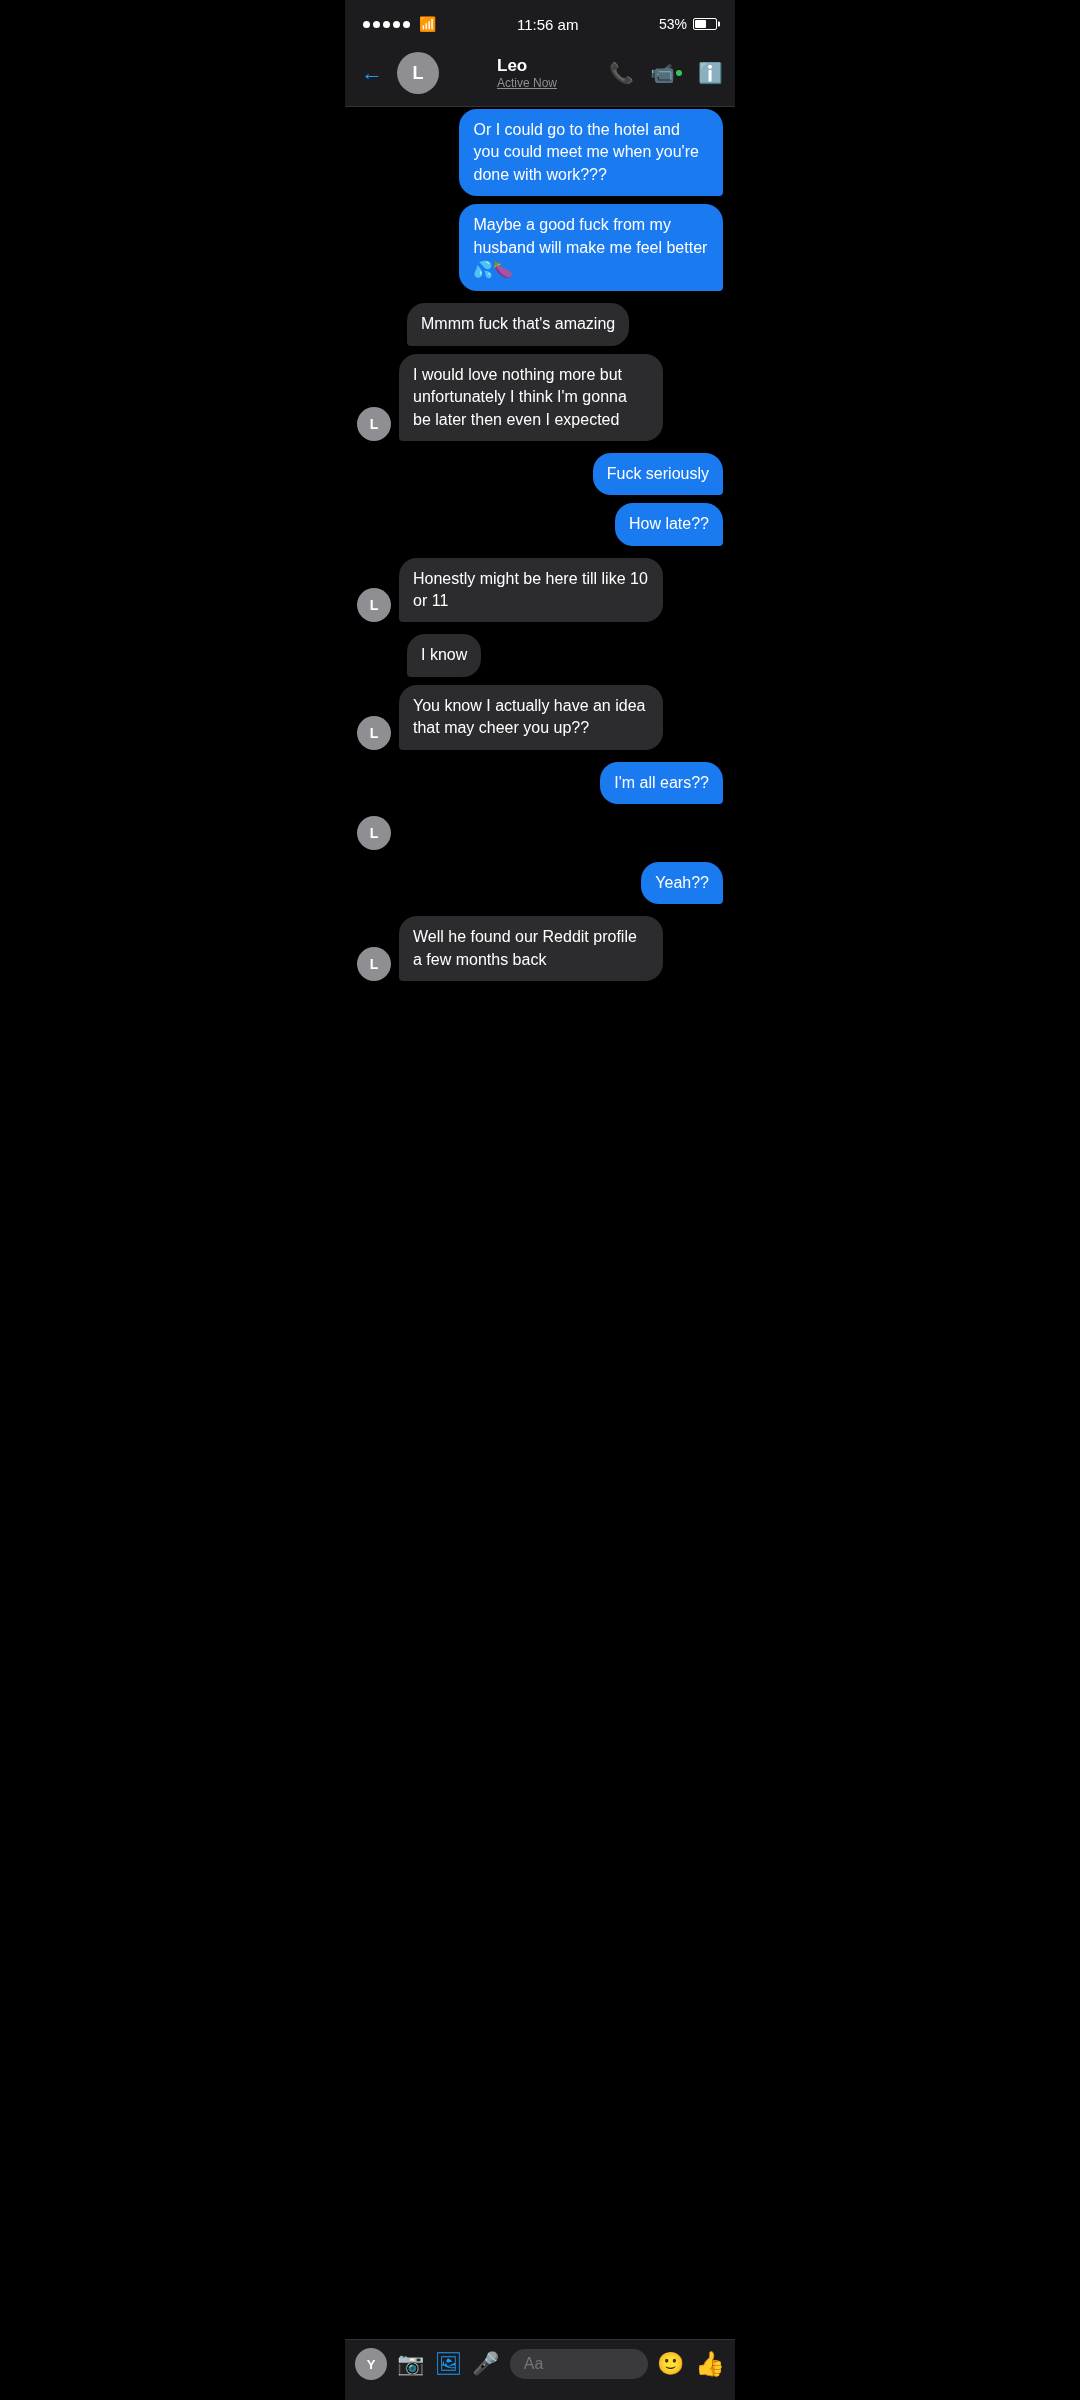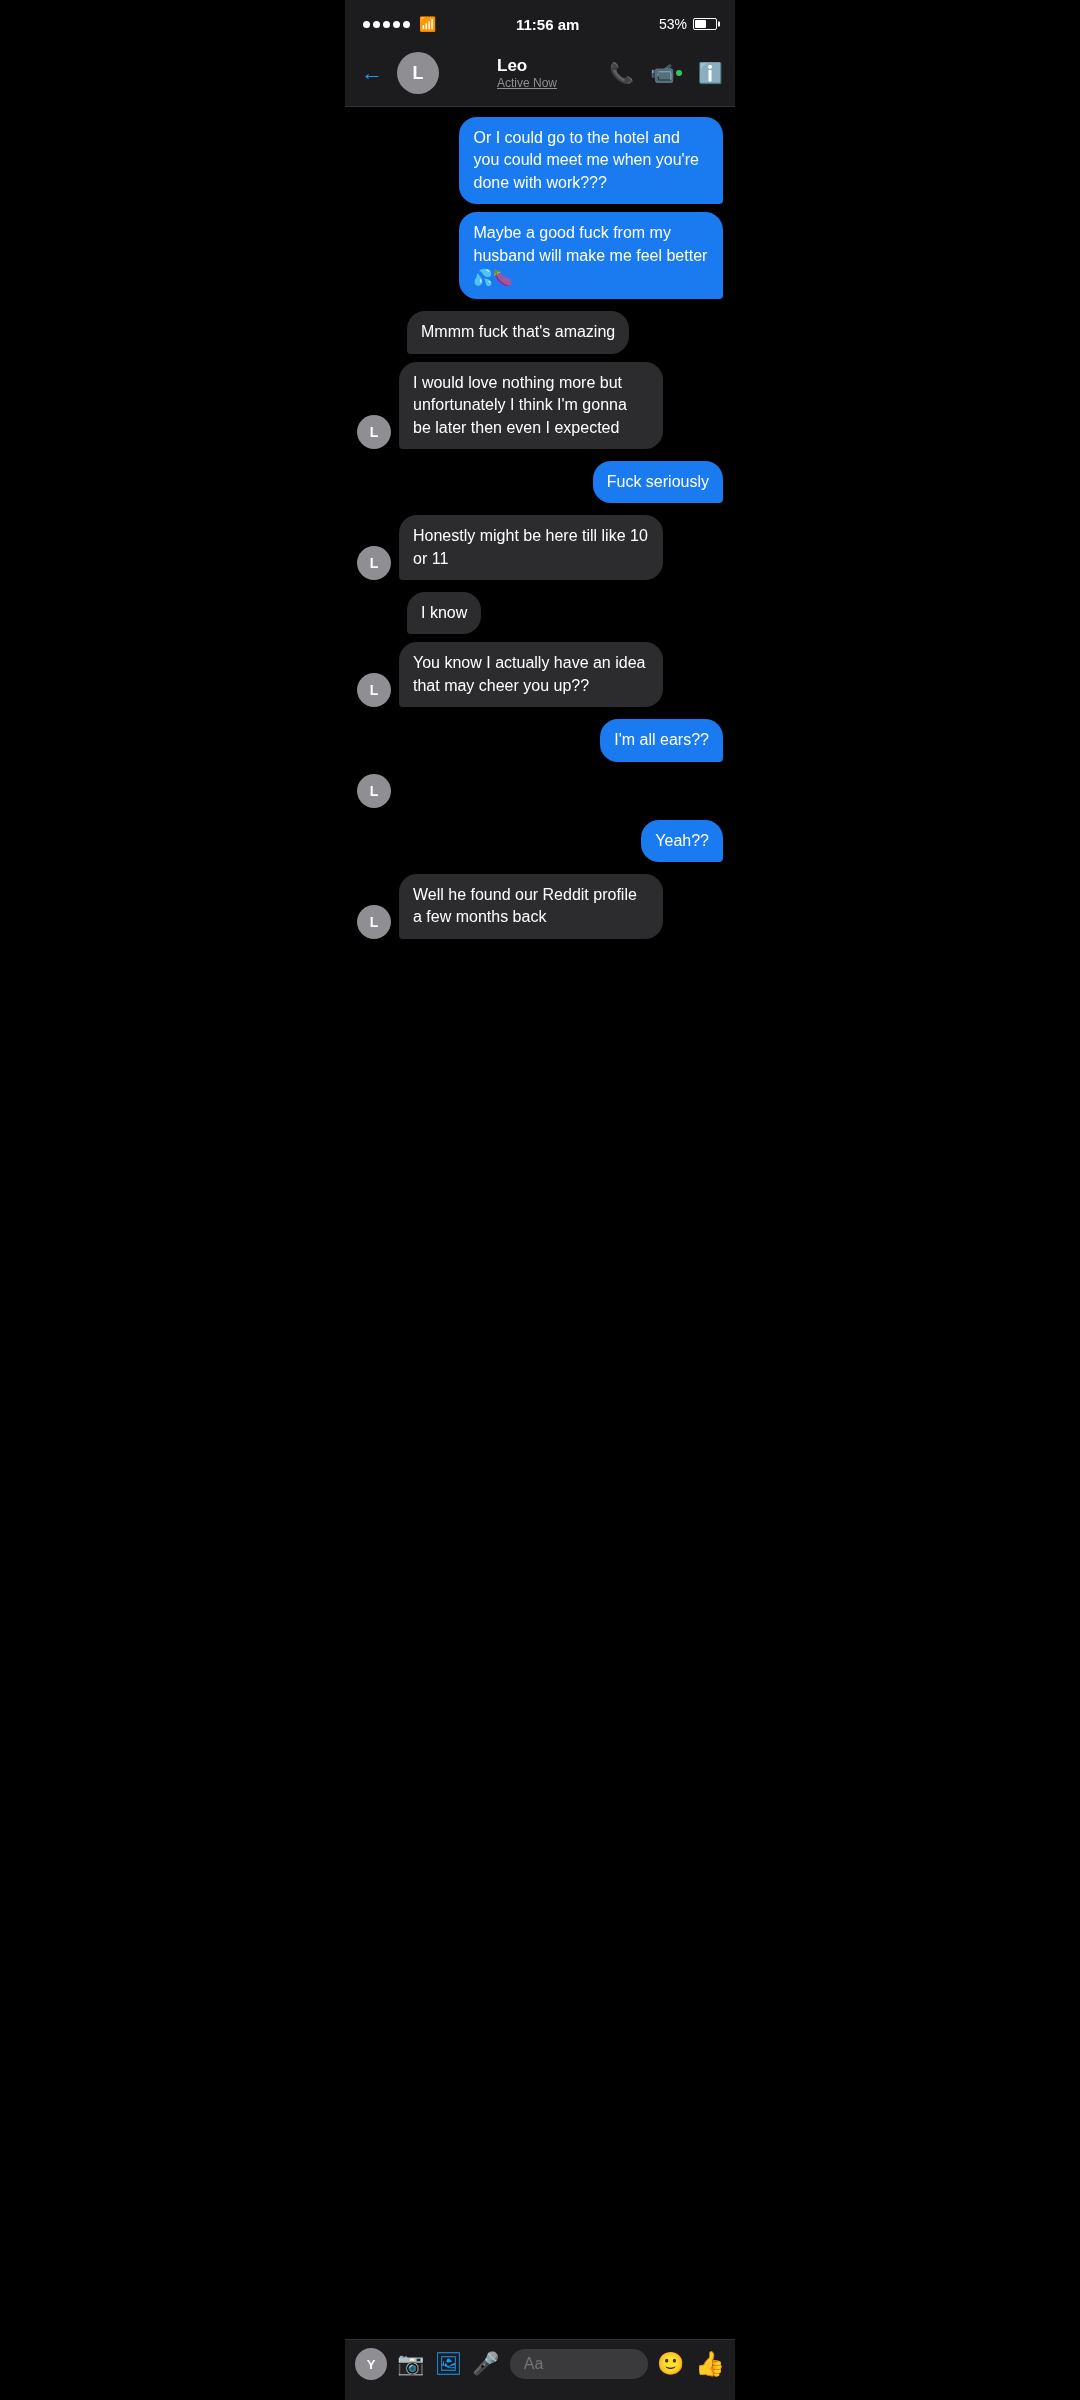--- a/index.html
+++ b/index.html
@@ -38,21 +38,21 @@
       width: 7px; height: 7px; border-radius: 50%; background: #fff;
     }
 
     .wifi-icon {
       margin-left: 5px;
       font-size: 14px;
     }
 
     .status-time {
       font-size: 15px;
-      font-weight: 700;
+      font-weight: 400;
       color: #fff;
     }
 
     .status-right {
       display: flex;
       align-items: center;
       gap: 6px;
       font-size: 14px;
       font-weight: 500;
     }
@@ -121,21 +121,21 @@
 
     .video-icon-wrap {
       display: flex; align-items: center; gap: 1px;
     }
     .video-dot {
       width: 6px; height: 6px; border-radius: 50%; background: #34c759;
     }
 
     
     .chat-area {
-      padding: 10px 12px;
+      padding: 2px 12px;
       display: flex;
       flex-direction: column;
       gap: 6px;
       background: #000;
       padding-bottom: 80px;
     }
 
     
     .bubble-row {
       display: flex;
@@ -314,20 +314,25 @@
       <span>I would love nothing more but unfortunately I think I'm gonna be later then even I expected</span>
     </div>
   </div>
 
   <div class="bubble-row sent gap-top">
     <div class="bubble sent">
       <span>Fuck seriously</span>
     </div>
   </div>
 
+  <div class="bubble-row sent gap-top-sm">
+    <div class="bubble sent">
+      <span>How late??</span>
+    </div>
+  </div>
 
   <div class="bubble-row received gap-top">
     <div class="avatar-small">L</div>
     <div class="bubble received">
       <span>Honestly might be here till like 10 or 11</span>
     </div>
   </div>
 
 
   <div class="bubble-row received no-avatar gap-top">

